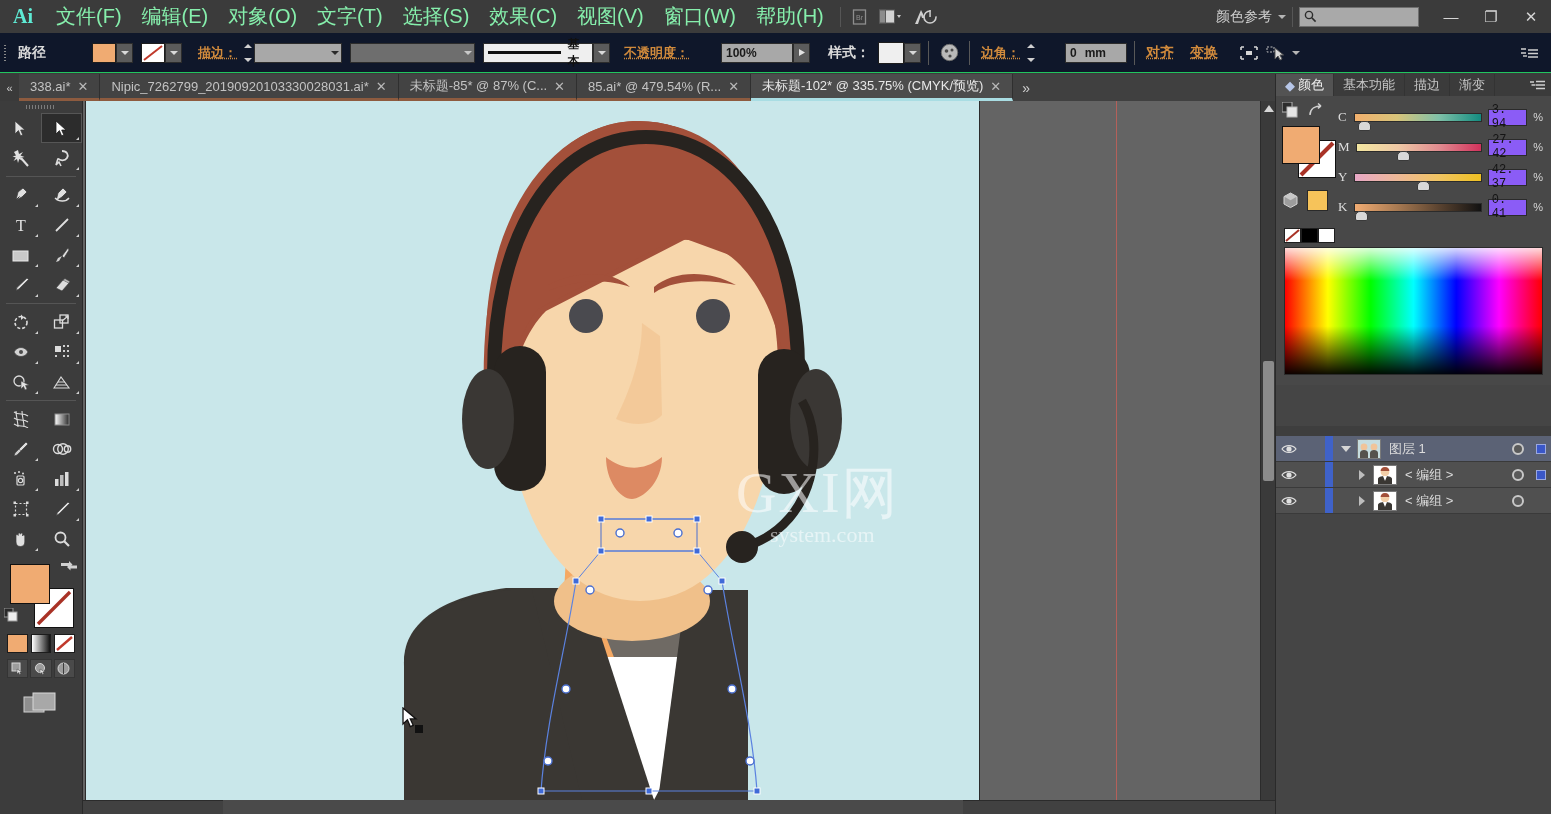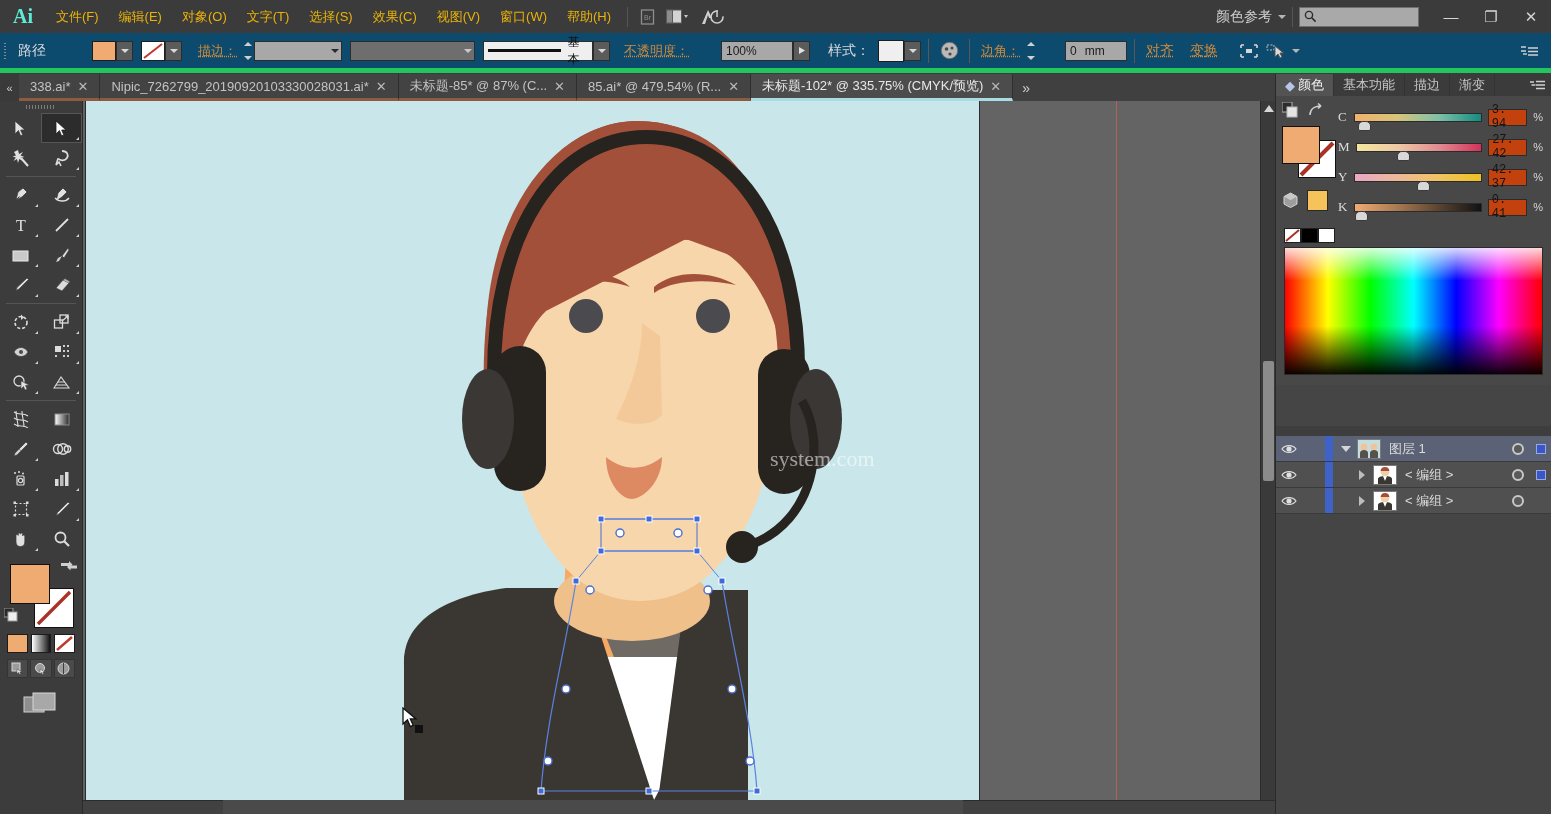--- a/index.html
+++ b/index.html
@@ -5,38 +5,38 @@
   * { box-sizing: border-box; margin:0; padding:0; }
   html,body{ width:1551px; height:814px; overflow:hidden; background:#3c3c3c;
     font-family:"Liberation Sans", sans-serif; }
   #app{ position:relative; width:1551px; height:814px; background:#3c3c3c; }
 
   
   .menubar{ position:absolute; left:0; top:0; width:1551px; height:33px;
     background:#3b3b3b; display:flex; align-items:center; }
   .ai-logo{ width:46px; height:33px; display:flex; align-items:center; justify-content:center;
     color:#5eead4; font-size:20px; font-weight:bold; font-family:"Liberation Serif", serif; }
-  .menu-item{ color:#eab308; font-size:13px; padding:0 10px; height:33px;
+  .menu-item{ color:#86efac; font-size:20px; padding:0 10px; height:33px;
     display:flex; align-items:center; white-space:nowrap; }
   .mb-sep{ width:1px; height:20px; background:#565656; margin:0 6px; }
   .mb-icon{ width:26px; height:22px; display:flex; align-items:center; justify-content:center;
     color:#bdbdbd; }
   .mb-icon svg{ display:block; }
   .ws-label{ color:#cfcfcf; font-size:14px; padding:0 6px; }
   .caret{ width:0;height:0;border-left:4px solid transparent;border-right:4px solid transparent;
     border-top:4px solid #b5b5b5; display:inline-block; }
   .searchbox{ width:120px; height:20px; background:#a9a9a9; border:1px solid #6e6e6e;
     display:flex; align-items:center; padding-left:4px; }
   .winbtn{ width:40px;height:33px; display:flex;align-items:center;justify-content:center;
     color:#d5d5d5; font-size:15px; }
 
   
   .ctrlbar{ position:absolute; left:0; top:33px; width:1551px; height:40px;
-    background:#0c4a6e; border-bottom:5px solid #22c55e;
-    display:flex; align-items:center; }
+    background:#0f172a; border-bottom:1px solid #22c55e;
+    display:flex; align-items:center;font-weight:bold; }
   .grip{ width:10px;height:40px; display:flex;align-items:center;justify-content:center; }
   .grip i{ display:block;width:2px;height:16px;
     background:repeating-linear-gradient(#8a8a8a 0 1px,transparent 1px 3px); }
   .ctrl-label{ color:#d9d9d9; font-size:14px; padding:0 8px; white-space:nowrap; }
   .ctrl-link{ color:#d08a3c; font-size:13px; padding:0 4px; text-decoration:underline;
     text-decoration-style:dotted; white-space:nowrap; }
   .sw{ width:24px; height:20px; border:1px solid #1d1d1d; }
   .ddarrow{ width:17px;height:20px;background:#5b5b5b;border:1px solid #2c2c2c;
     display:flex;align-items:center;justify-content:center; }
   .ddarrow .caret{ border-top-color:#d9d9d9; }
@@ -134,21 +134,21 @@
     border-right:1px solid #333; }
   .ptab.active{ background:#535353; color:#f0f0f0; }
   .ptab-menu{ margin-left:auto; display:flex; align-items:center; padding:0 5px; color:#cecece; }
   .colorpanel{ background:#484848; padding:6px 0 4px 0; position:relative; }
   .cp-left{ position:absolute; left:6px; top:6px; width:60px; }
   .cp-row{ display:flex; align-items:center; gap:6px; height:30px; padding-left:62px; padding-right:8px; }
   .cp-ch{ color:#dedede; font-size:13px; width:12px; font-family:"Liberation Serif", serif; }
   .slider{ position:relative; width:152px; height:9px; border:1px solid #2b2b2b; }
   .knob{ position:absolute; top:7px; width:13px; height:10px; background:#d8d8d8;
     border:1px solid #3a3a3a; border-radius:5px 5px 2px 2px; }
-  .cp-val{ width:46px; height:17px; background:#c2410c; border:1px solid #2b2b2b;
+  .cp-val{ width:46px; height:17px; background:#8b5cf6; border:1px solid #2b2b2b;
     color:#141414; font-size:12px; display:flex; align-items:center; padding-left:3px;
     font-family:"Liberation Mono", monospace; }
   .cp-pct{ color:#d5d5d5; font-size:11px; }
   .nonebar{ display:flex; margin:6px 0 4px 8px; }
   .nonebar div{ width:17px;height:15px;border:1px solid #1f1f1f; }
   .spectrum{ margin:2px 8px 6px 8px; height:128px; border:1px solid #2b2b2b;
     background:
       linear-gradient(to bottom, rgba(255,255,255,.85), rgba(255,255,255,0) 26%, rgba(0,0,0,0) 62%, rgba(0,0,0,.95)),
       linear-gradient(to right,#ff0000,#ffff00,#00ff00,#00ffff,#0000ff,#ff00ff,#ff0000); }
 
@@ -699,20 +699,21 @@
 
         <rect x="672" y="248" width="52" height="145" rx="26" fill="#27231f"></rect>
         <ellipse cx="730" cy="318" rx="26" ry="50" fill="#3a3734"></ellipse>
 
         <path d="M716 300 C740 340 730 420 664 444" fill="none" stroke="#27231f" stroke-width="9"></path>
         <circle cx="656" cy="446" r="16" fill="#27231f"></circle>
 
       </svg>
 
       <div class="wm">
+        <div class="l1">GXI网</div>
         <div class="l2">system.com</div>
       </div>
 
       <svg style="position:absolute;left:0;top:0" width="893" height="699" viewBox="0 0 893 699">
 
         <rect x="515" y="418" width="96" height="32" fill="none" stroke="#4a6fd0" stroke-width="1"></rect>
 
         <path d="M490 480 C480 545 460 620 455 690" fill="none" stroke="#5b82e0" stroke-width="1.2"></path>
         <path d="M636 480 C646 545 666 620 671 690" fill="none" stroke="#5b82e0" stroke-width="1.2"></path>
         <path d="M515 418 L611 418 M515 450 L611 450" stroke="#5b82e0" stroke-width="1"></path>

